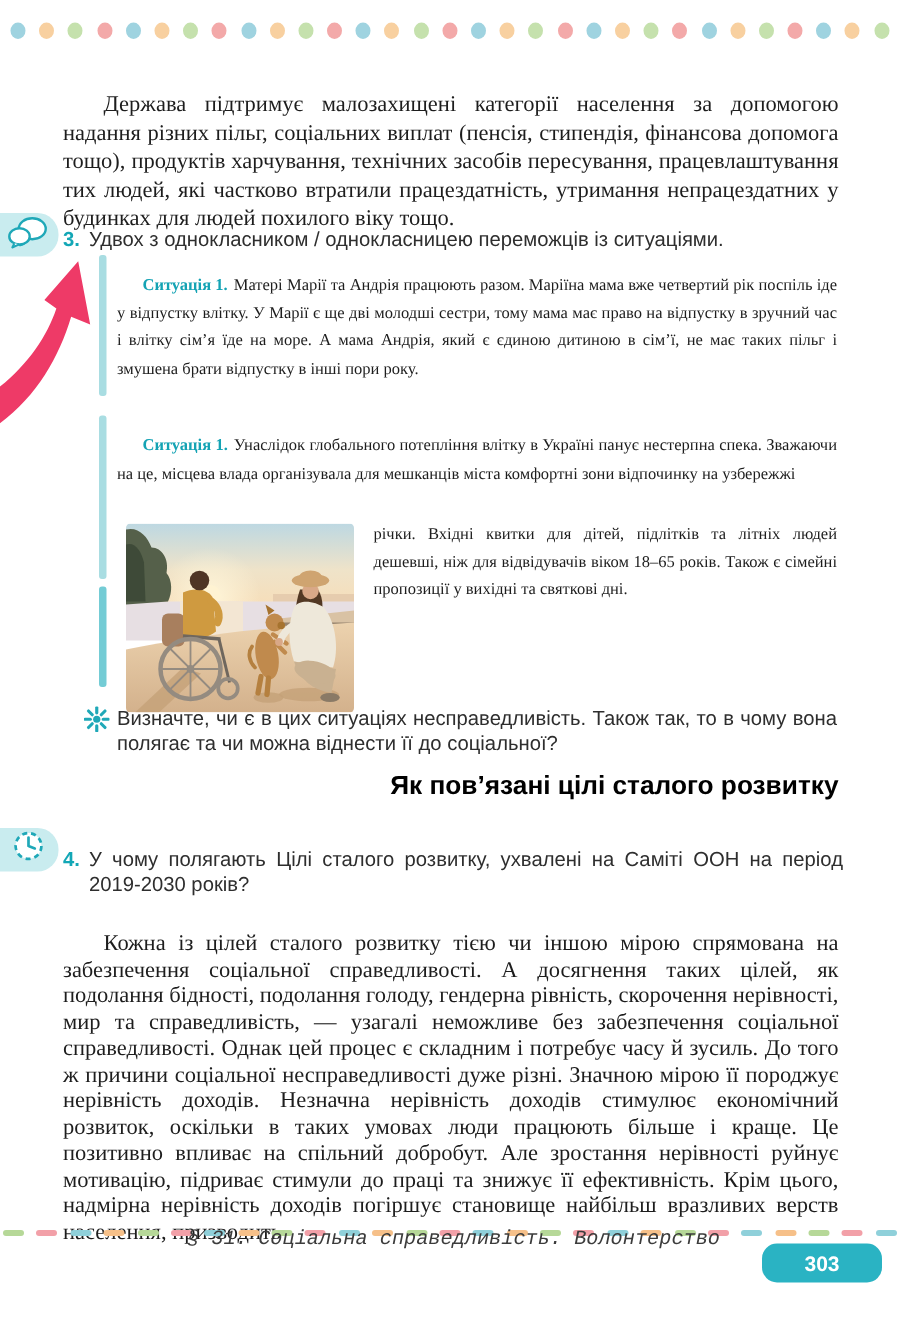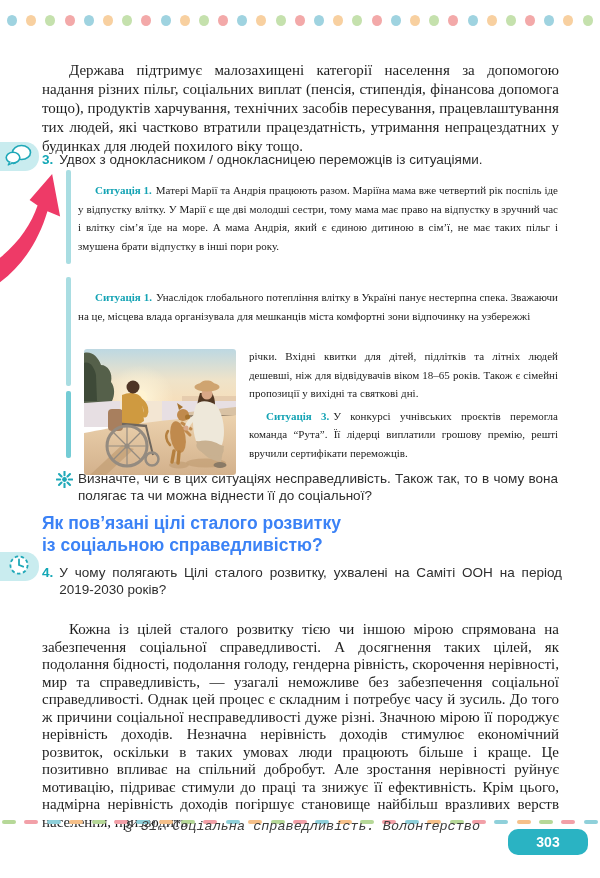--- a/index.html
+++ b/index.html
@@ -50,22 +50,22 @@
   .sit2b{margin:0;}
   .sit3{margin:4px 0 0 0;text-indent:17px;}
 
   
   .bullet{position:absolute;top:470px;left:56px;width:502px;display:flex;gap:5px;
           font-family:"Liberation Sans",sans-serif;font-size:13.5px;line-height:17px;color:#2e2e2e;}
   .bullet .sun{flex:0 0 auto;margin-top:1px;}
   .bullet-text{flex:1;text-align:justify;}
 
   
-  .heading{position:absolute;top:512px;left:42px;width:517px;text-align:left;
-           font-family:"Liberation Sans",sans-serif;font-weight:bold;font-size:17.5px;line-height:22px;color:#3b82f6;}
+  .heading{position:absolute;top:512px;left:42px;width:517px;text-align:right;
+           font-family:"Liberation Sans",sans-serif;font-weight:bold;font-size:17.5px;line-height:22px;color:#000000;}
 
   
   .body-par{position:absolute;top:606px;left:42px;width:517px;
             font-size:15px;line-height:17.5px;text-align:justify;text-indent:27px;}
 
   
   .divider{position:absolute;top:820px;left:2px;width:596px;display:flex;justify-content:space-between;}
   .dash{width:14px;height:3.5px;border-radius:2px;}
   .footer-line{position:absolute;top:819px;right:120px;white-space:nowrap;
                font-family:Liberation Mono, monospace;font-style:italic;font-size:13.5px;color:#3c3c3c;}
@@ -213,23 +213,20 @@
         <ellipse cx="123" cy="38" rx="12.5" ry="4.5" fill="#cfa470"></ellipse>
         <path d="M112,56 C108,66 108,80 112,92 L138,96 C142,84 140,66 132,56 C126,52 116,50 112,56 Z" fill="#eee8da"></path>
         <path d="M114,66 C108,70 104,74 103,78" stroke="#eee8da" stroke-width="5" fill="none" stroke-linecap="round"></path>
         <circle cx="102" cy="79" r="2.6" fill="#d9a887"></circle>
         <path d="M112,92 C116,104 124,111 137,113 L140,97 Z" fill="#c9b191"></path>
         <ellipse cx="126" cy="99" rx="14" ry="7" transform="rotate(14 126 99)" fill="#c9b191"></ellipse>
         <ellipse cx="136" cy="116" rx="6.5" ry="3" fill="#8a7a66"></ellipse>
       </svg>
     </div>
     <p class="sit sit2b">річки. Вхідні квитки для дітей, підлітків та літніх людей дешевші, ніж для відвідувачів віком 18–65 років. Також є сімейні пропозиції у вихідні та святкові дні.</p>
-    <p class="sit sit3">
-      <span class="sit-label">Ситуація 3.</span><span>У конкурсі учнівських проєктів перемогла команда “Рута”. Її лідерці виплатили грошову премію, решті вручили сертифікати переможців.</span>
-    </p>
   </div>
 
   <div class="bullet">
     <span class="sun">
       <svg width="17" height="17" viewBox="0 0 17 17">
         <g stroke="#1fa8b8" stroke-width="2.1" stroke-linecap="round">
           <line x1="12.8" y1="8.5" x2="16.3" y2="8.5"></line>
             <line x1="11.5" y1="11.5" x2="14" y2="14"></line>
           <line x1="8.5" y1="12.8" x2="8.5" y2="16.3"></line>
             <line x1="5.5" y1="11.5" x2="3" y2="14"></line>
@@ -239,21 +236,20 @@
             <line x1="11.5" y1="5.5" x2="14" y2="3"></line>
         </g>
         <circle cx="8.5" cy="8.5" r="2.4" fill="#1fa8b8"></circle>
       </svg>
     </span>
     <span class="bullet-text">Визначте, чи є в цих ситуаціях несправедливість. Також так, то в чому вона полягає та чи можна віднести її до соціальної?</span>
   </div>
 
   <div class="heading">
     <div>Як пов’язані цілі сталого розвитку</div>
-    <div>із соціальною справедливістю?</div>
   </div>
 
   <div class="pill pill4">
     <span>
       <svg width="24" height="24" viewBox="0 0 24 24">
         <circle cx="12" cy="12" r="8.6" fill="#ffffff" stroke="#1fa8b8" stroke-width="1.8" stroke-dasharray="3.4 2.6"></circle>
         <path d="M12,12 L12,6.4 M12,12 L16.2,13.6" stroke="#1fa8b8" stroke-width="1.8" stroke-linecap="round" fill="none"></path>
       </svg>
     </span>
   </div>

